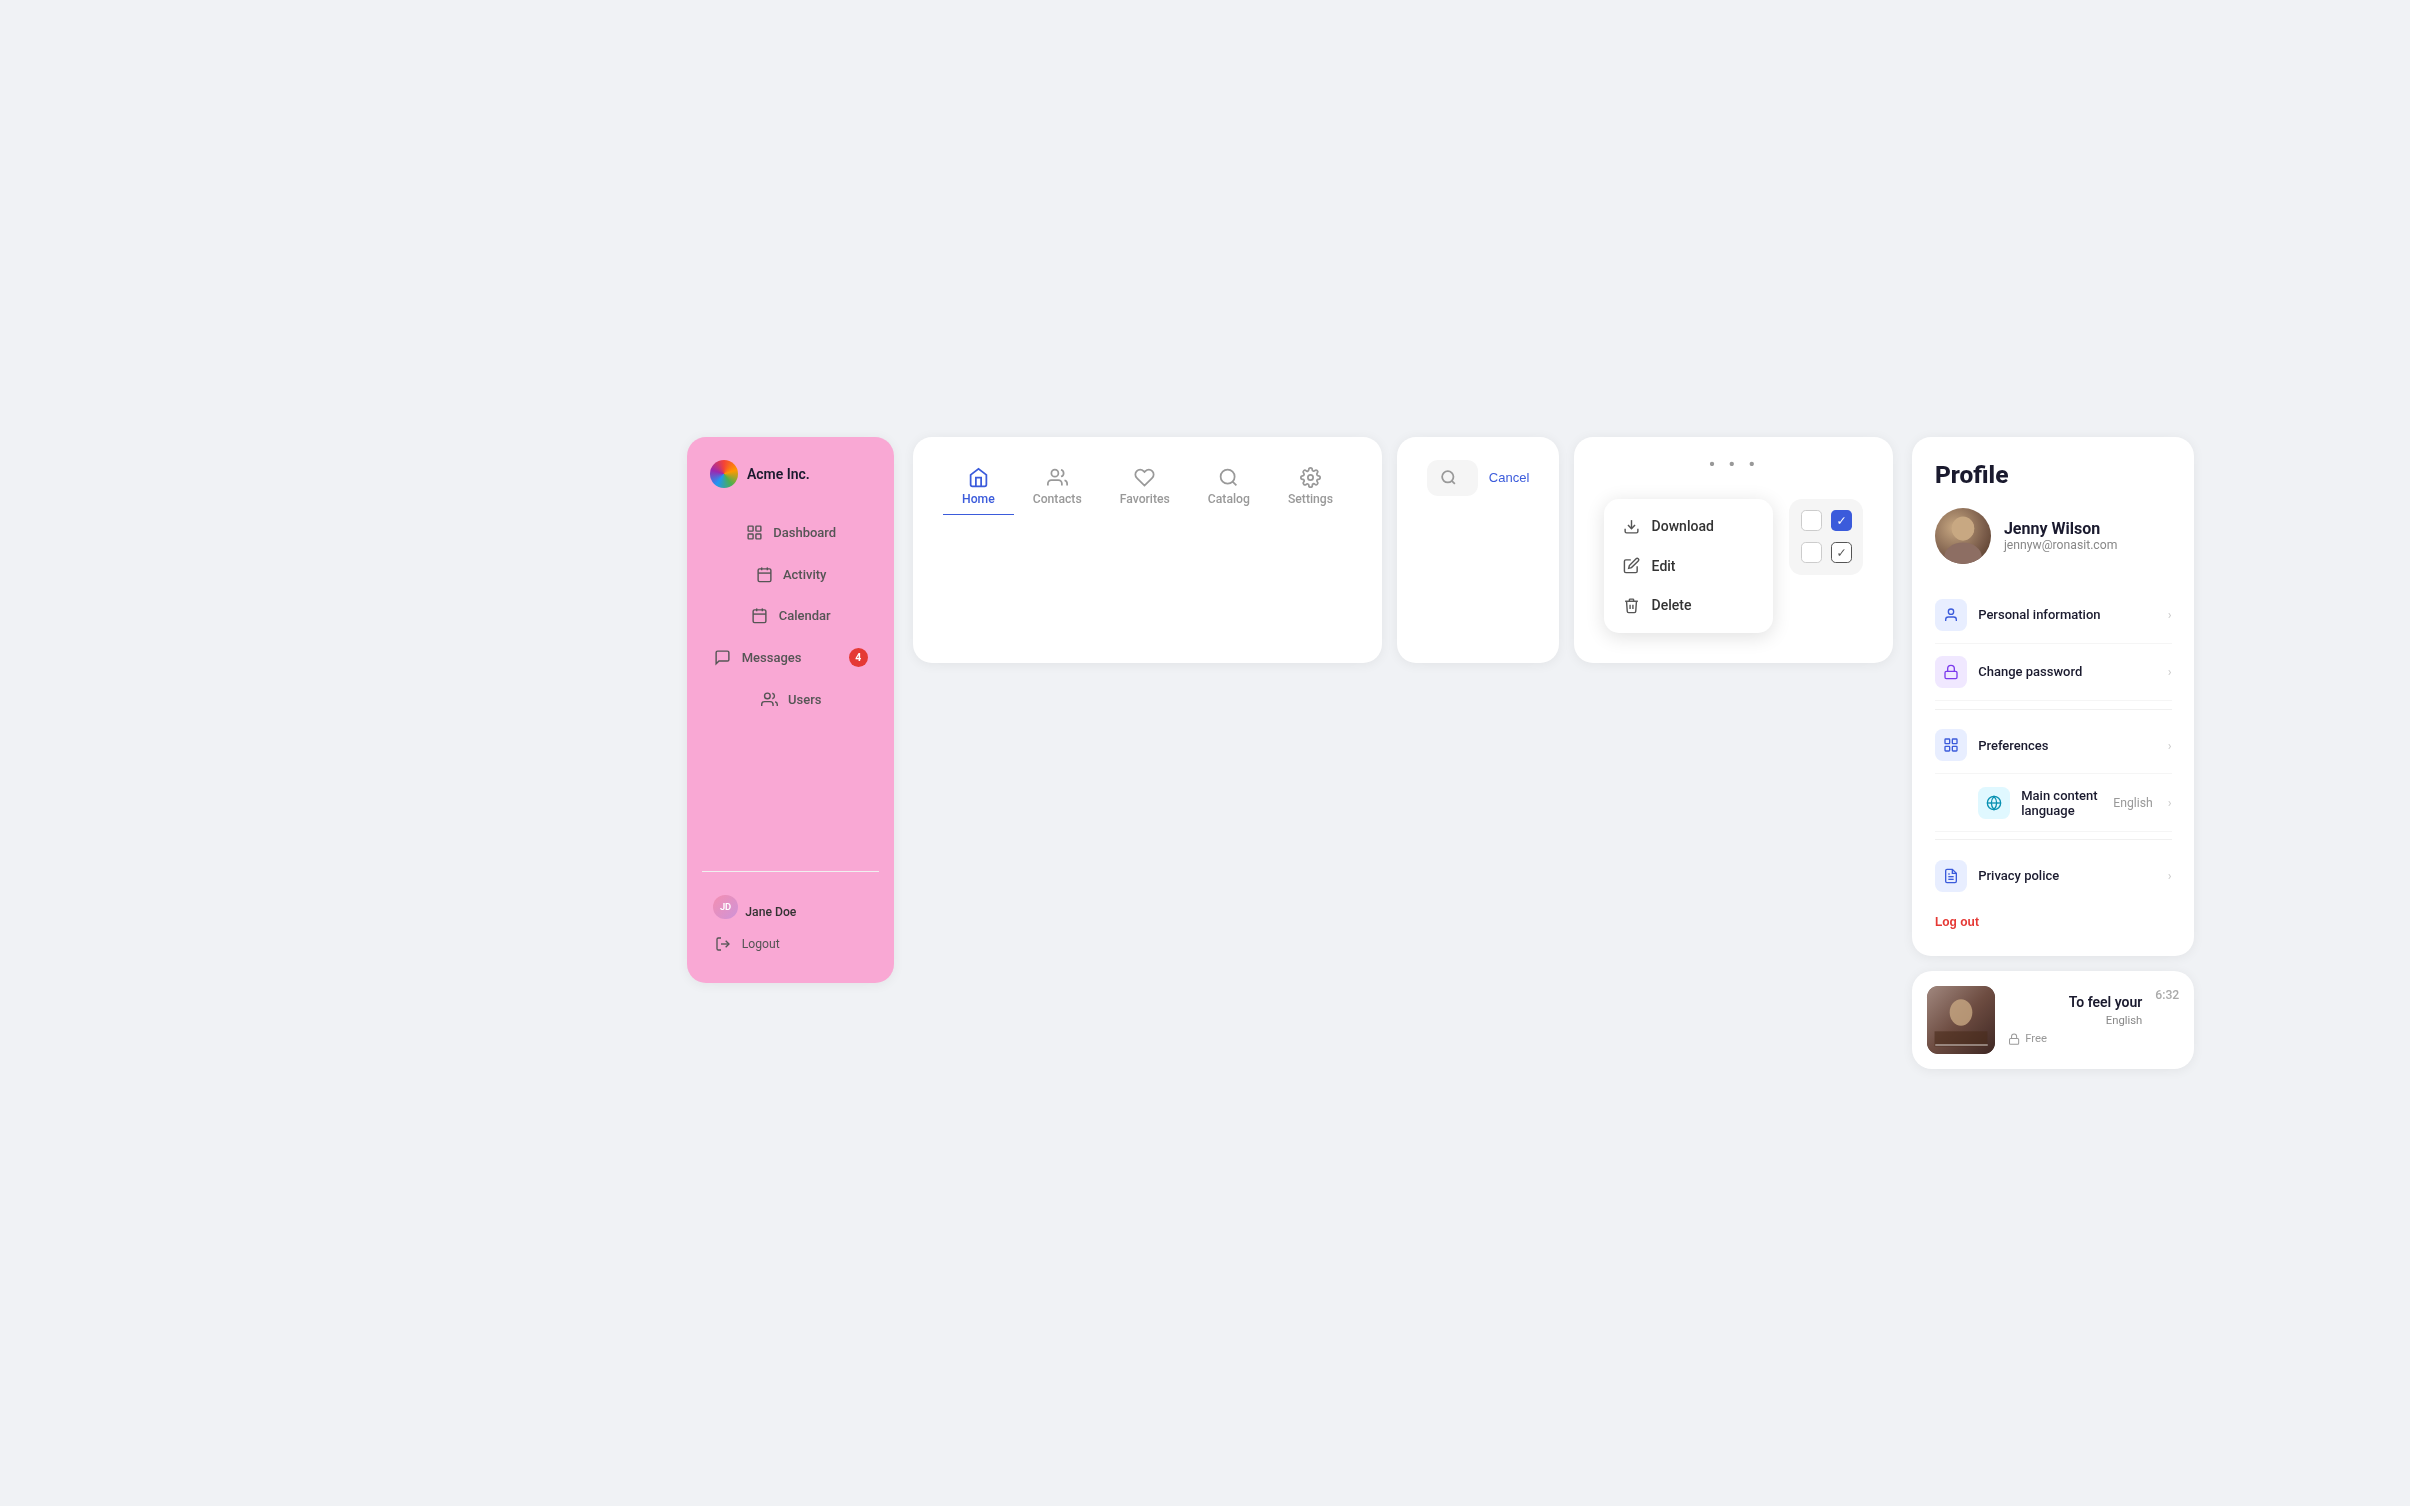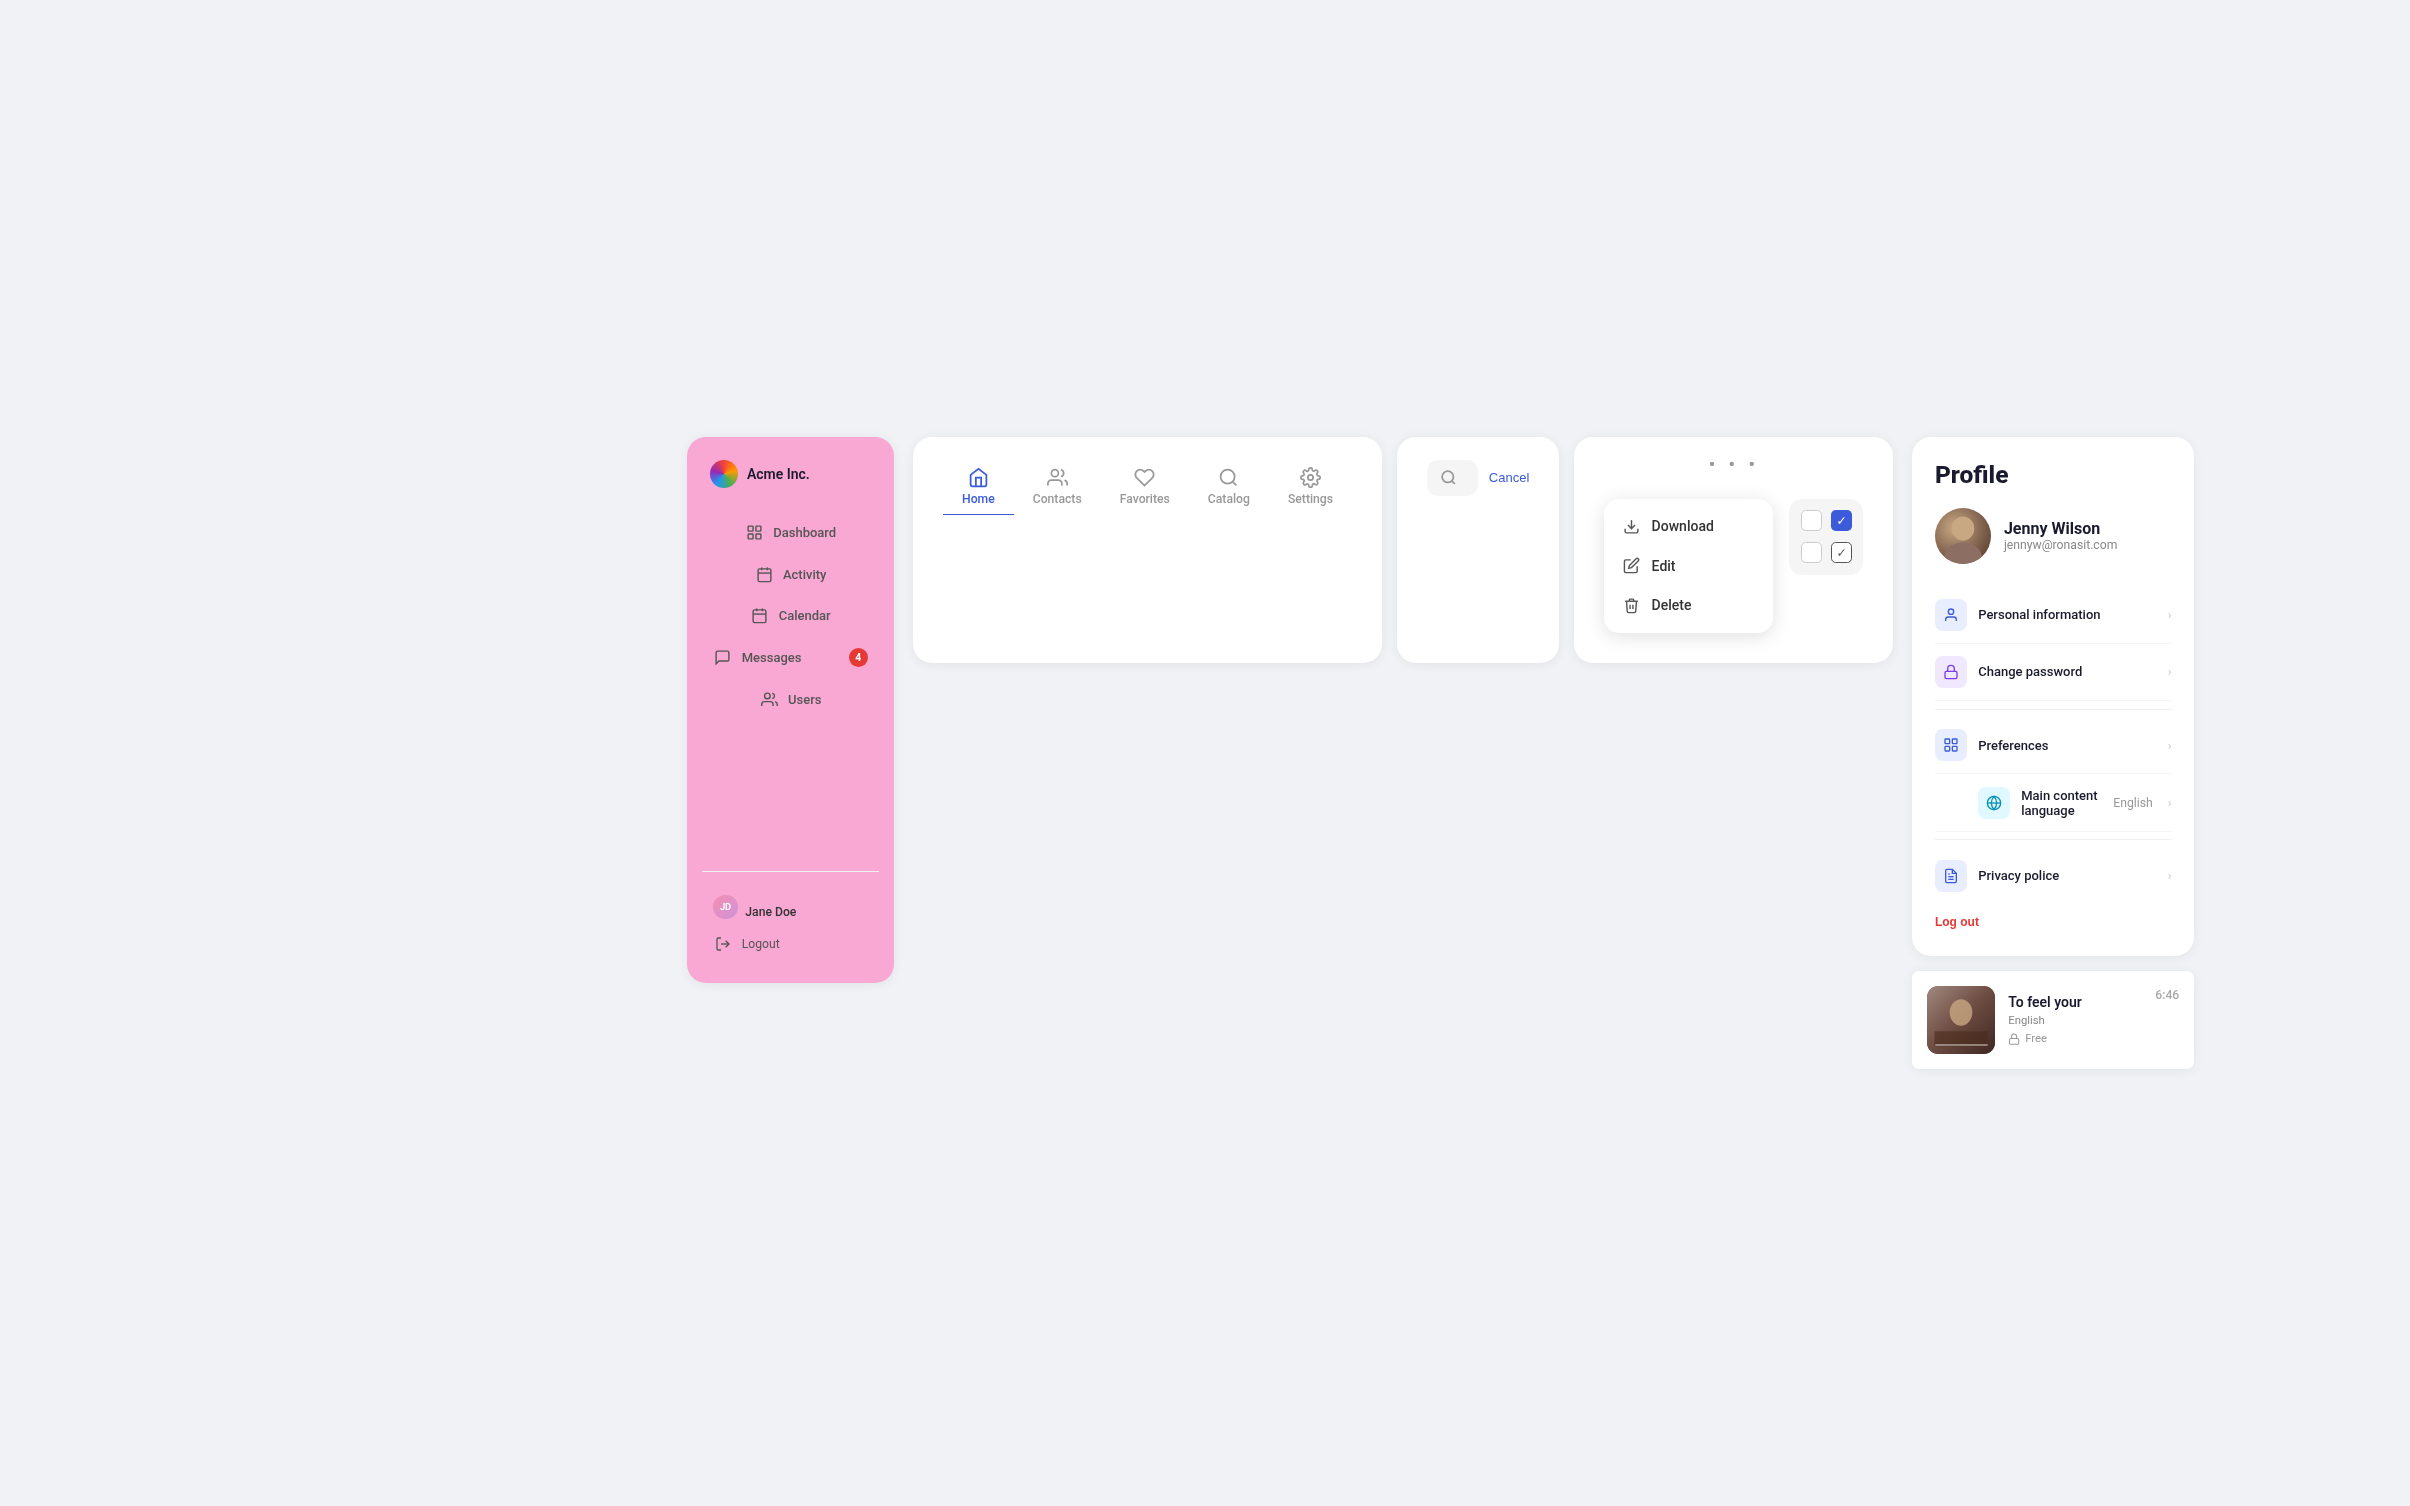--- a/index.html
+++ b/index.html
@@ -432,26 +432,27 @@
       cursor: pointer;
       background: none;
       border: none;
       padding: 11.3px 0 3.8px;
       display: block;
     }
 
     
     .media-card {
       background: #fff;
-      border-radius: 7px;
+      border-radius: 20px;
       padding: 15px;
       box-shadow: 0 1.9px 11.3px rgba(0,0,0,0.06);
       display: flex;
       align-items: center;
       gap: 13px;
+      text-align: right;
     }
     .media-thumb {
       width: 68px;
       height: 68px;
       border-radius: 11.3px;
       overflow: hidden;
       flex-shrink: 0;
       background: linear-gradient(135deg, #8d6e63 0%, #5d4037 40%, #3e2723 100%);
       display: flex;
       align-items: center;
@@ -810,17 +811,17 @@
         <div class="media-free-row">
           <span>
             <svg width="12.2" height="12.2" viewBox="0 0 24 24" fill="none" stroke="#999" stroke-width="2">
                 <rect x="3" y="11" width="18" height="11" rx="2" ry="2"></rect>
                 <path d="M7 11V7a5 5 0 0 1 10 0v4"></path>
               </svg>
           </span>
           <span>Free</span>
         </div>
       </div>
-      <span class="media-duration">6:46</span>
+      <span class="media-duration">6:32</span>
     </div>
   </aside>
 </div>
 
 
 </body></html>

